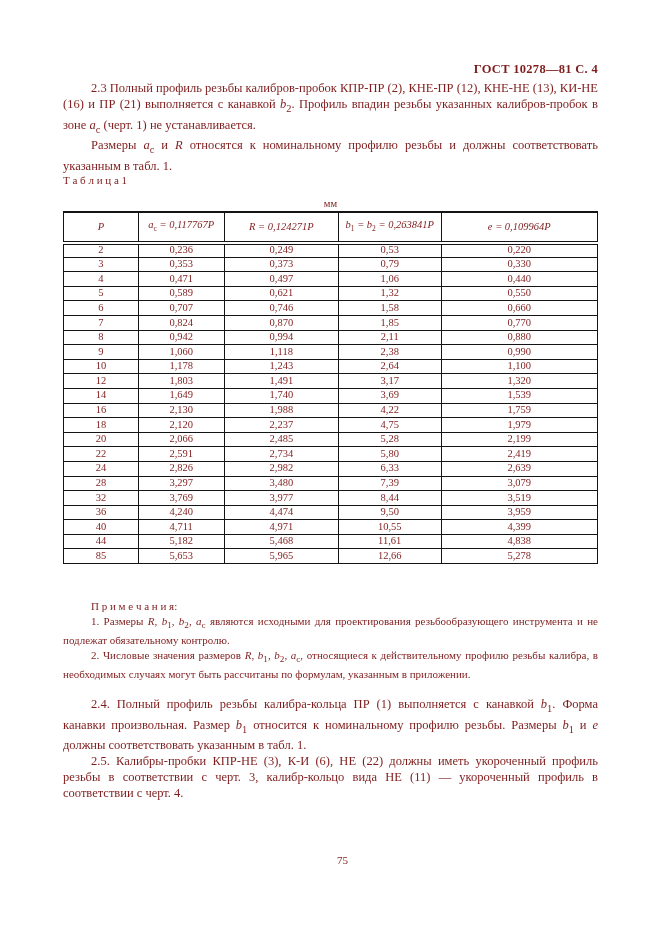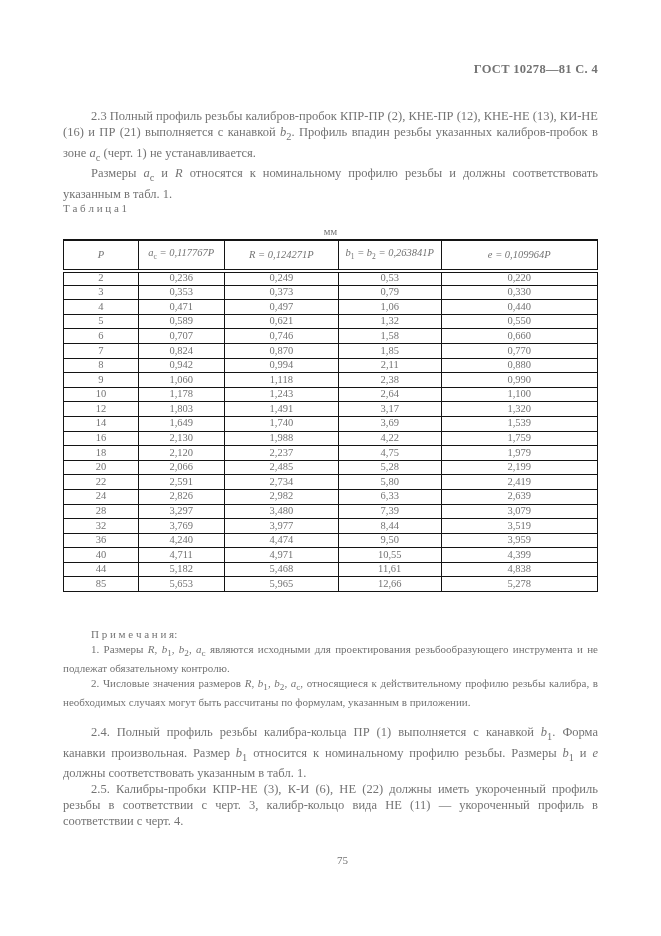--- a/index.html
+++ b/index.html
@@ -4,34 +4,34 @@
 <style>
   * { margin: 0; padding: 0; box-sizing: border-box; }
   html, body { background: #e8e8e8; }
   .page {
     position: relative;
     width: 661px;
     height: 936px;
     margin: 0 auto;
     background: #ffffff;
     font-family: "Liberation Serif", serif;
-    color: #737373;
+    color: #7f1d1d;
     overflow: hidden;
   }
   .doc-header {
     position: absolute;
     top: 62px;
     right: 63px;
     font-weight: bold;
     font-size: 12.5px;
     letter-spacing: 0.3px;
   }
   .content {
     position: absolute;
-    top: 108px;
+    top: 80px;
     left: 63px;
     width: 535px;
   }
   .body-text {
     font-size: 12.5px;
     line-height: 16px;
     text-align: justify;
     text-indent: 28px;
   }
   .table-label {

